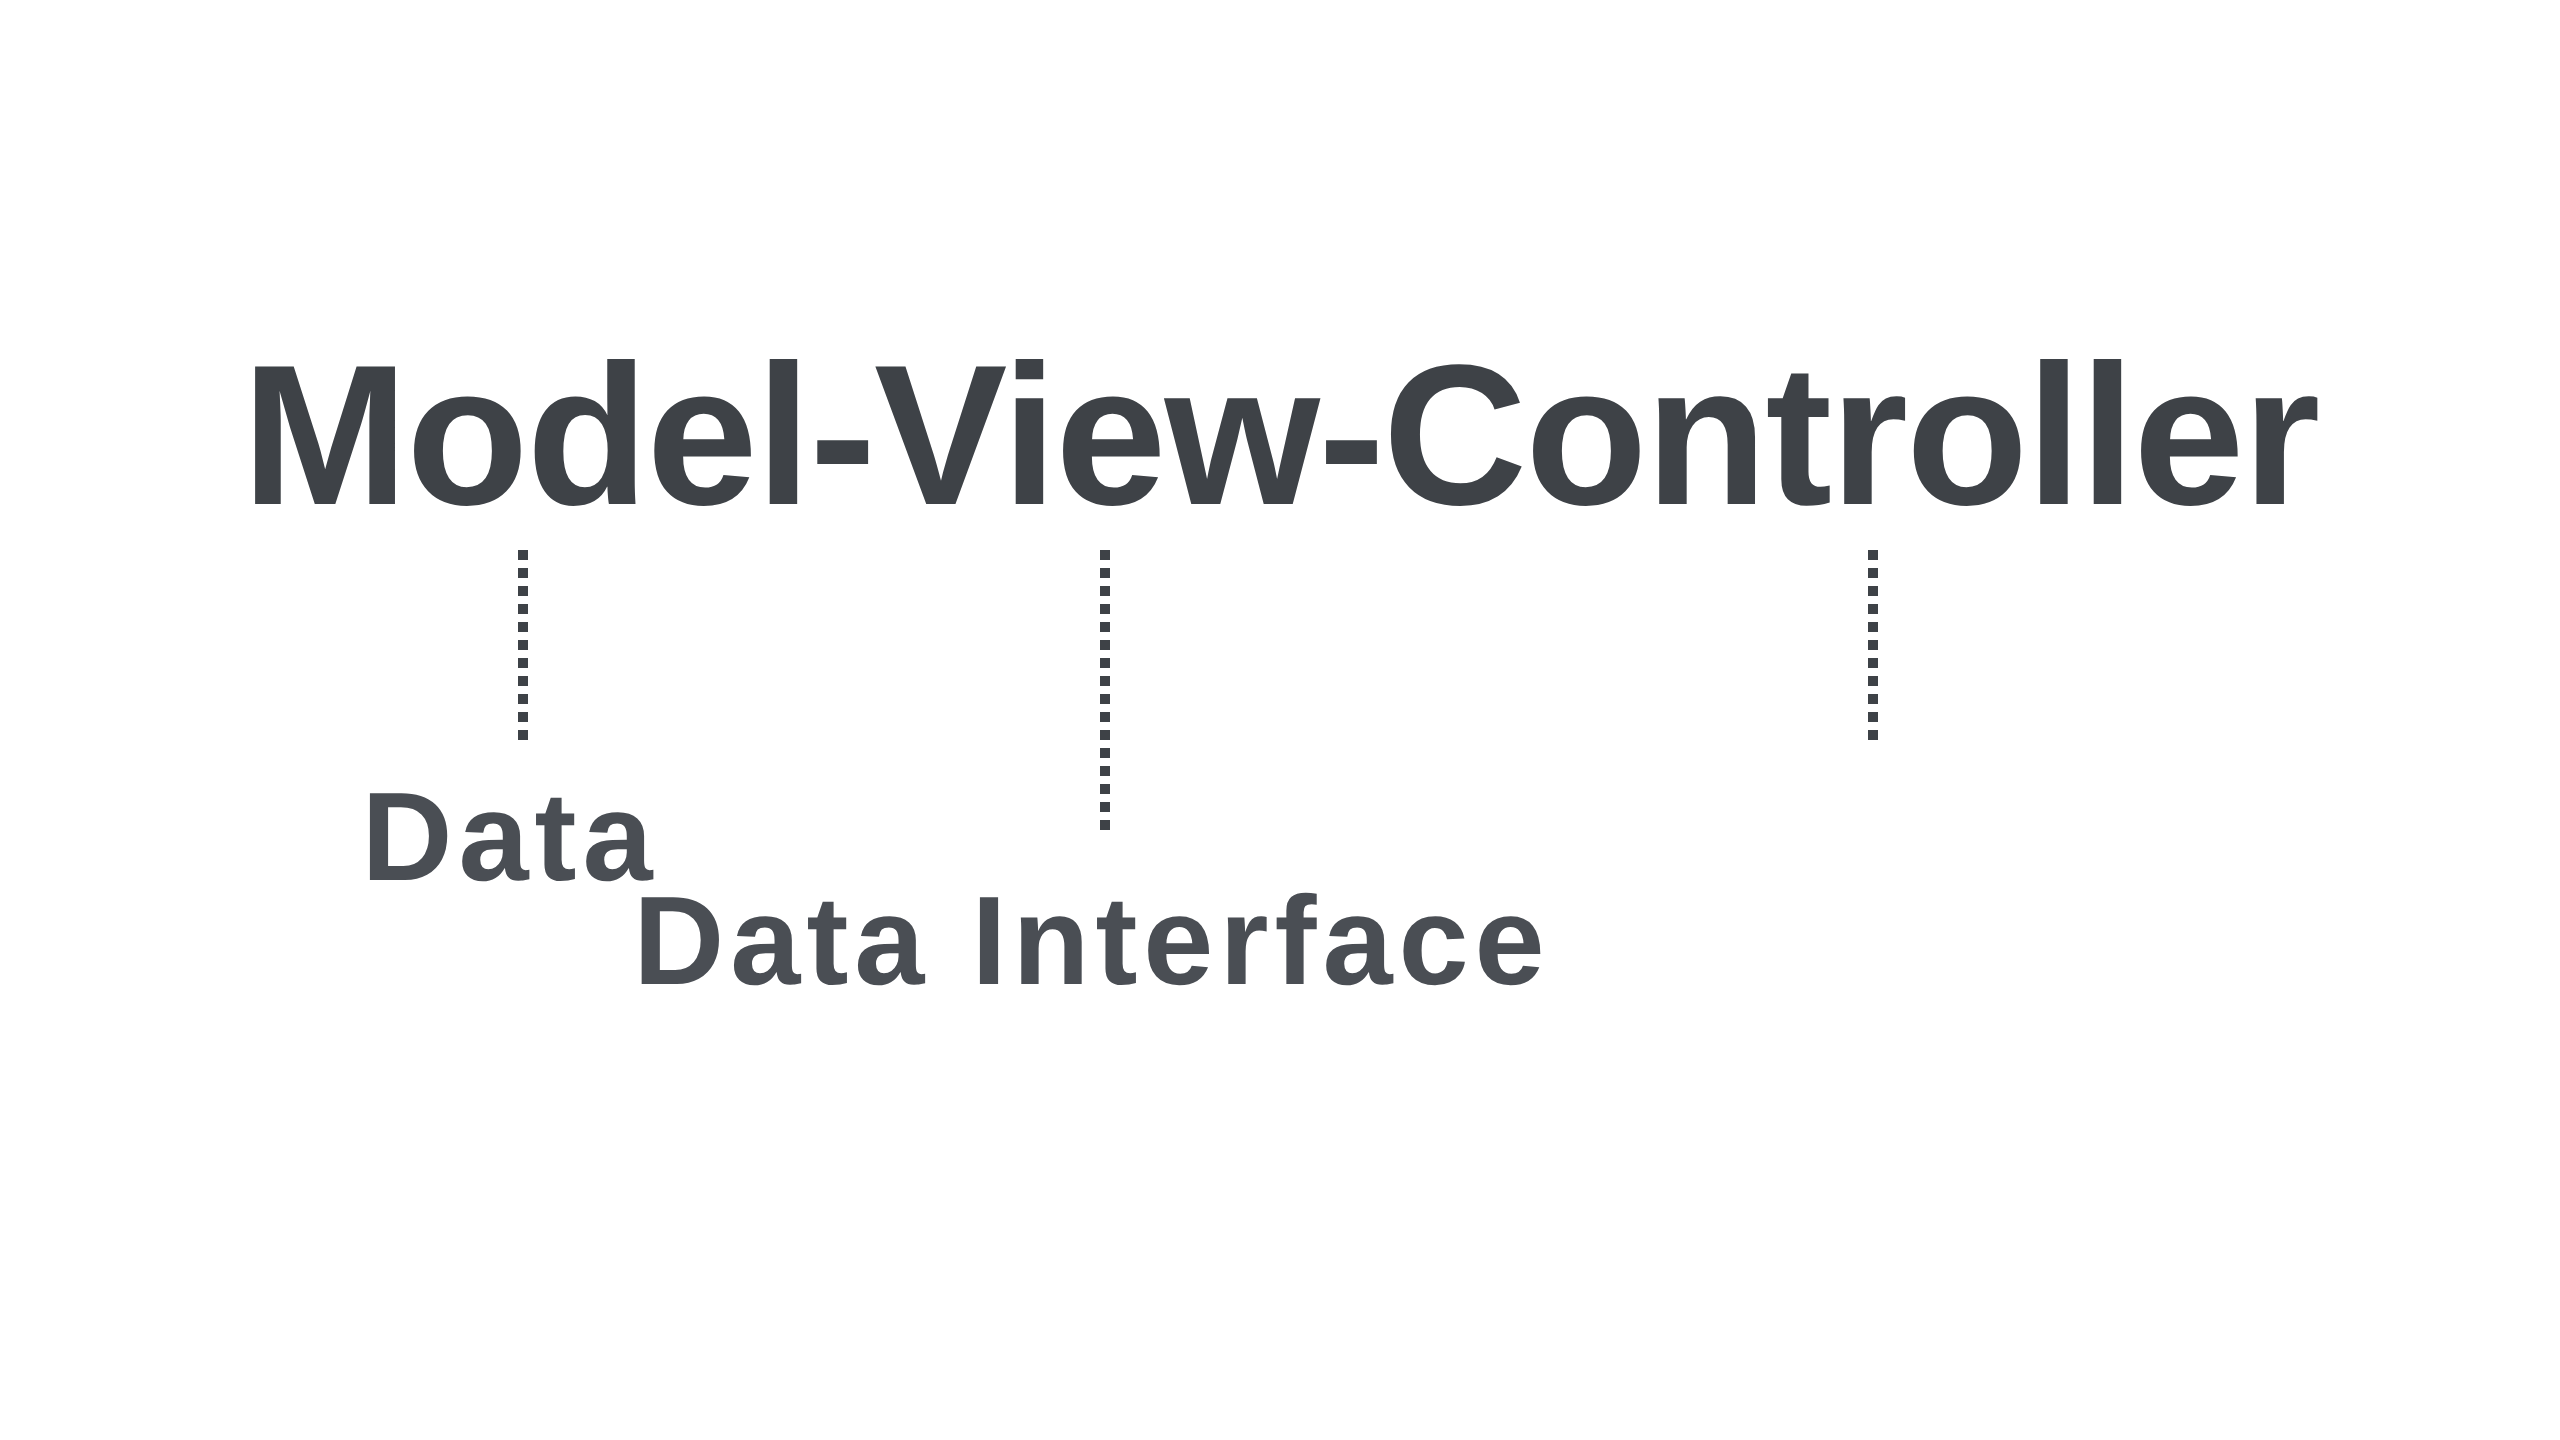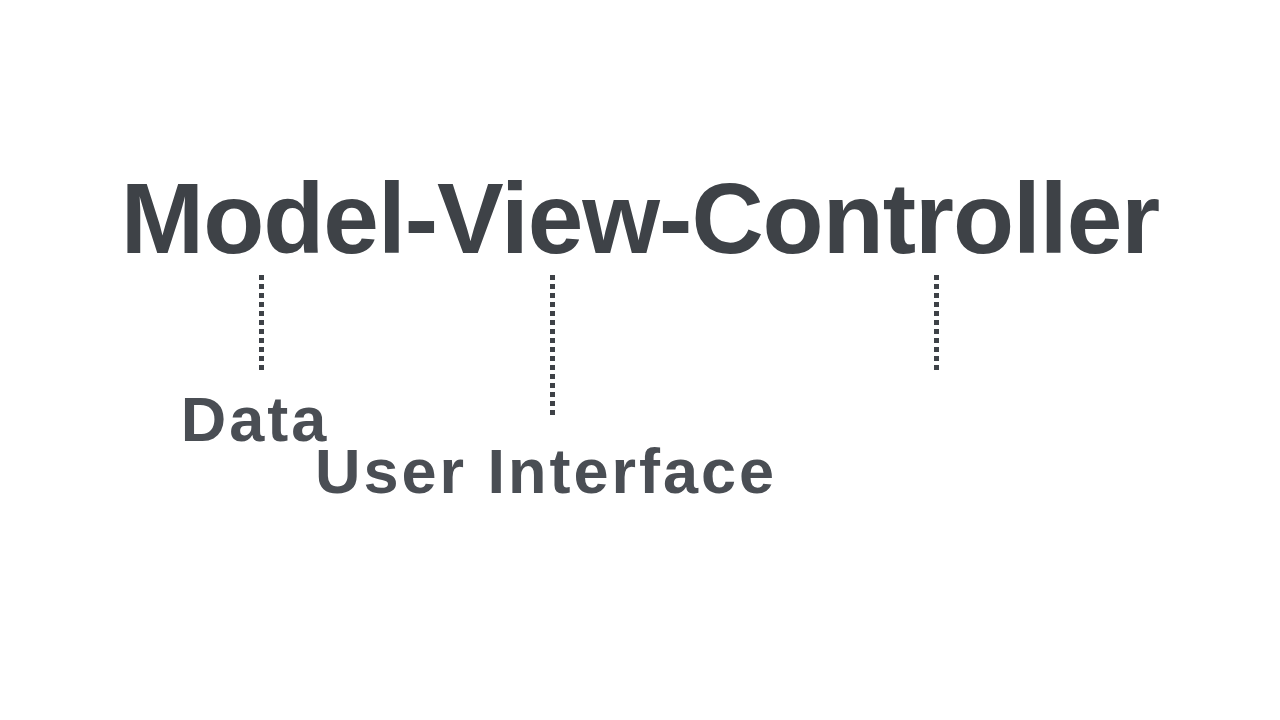--- a/index.html
+++ b/index.html
@@ -68,16 +68,16 @@
   <h1 class="title">Model-View-Controller</h1>
 
   <div class="connector c-model"></div>
 
   <div class="connector c-view"></div>
 
   <div class="connector c-controller"></div>
 
   <div class="annotation a-model">Data</div>
 
-  <div class="annotation a-view">User Interface</div>
+  <div class="annotation a-view">Data Interface</div>
 
 
 </div>
 
 </body></html>

